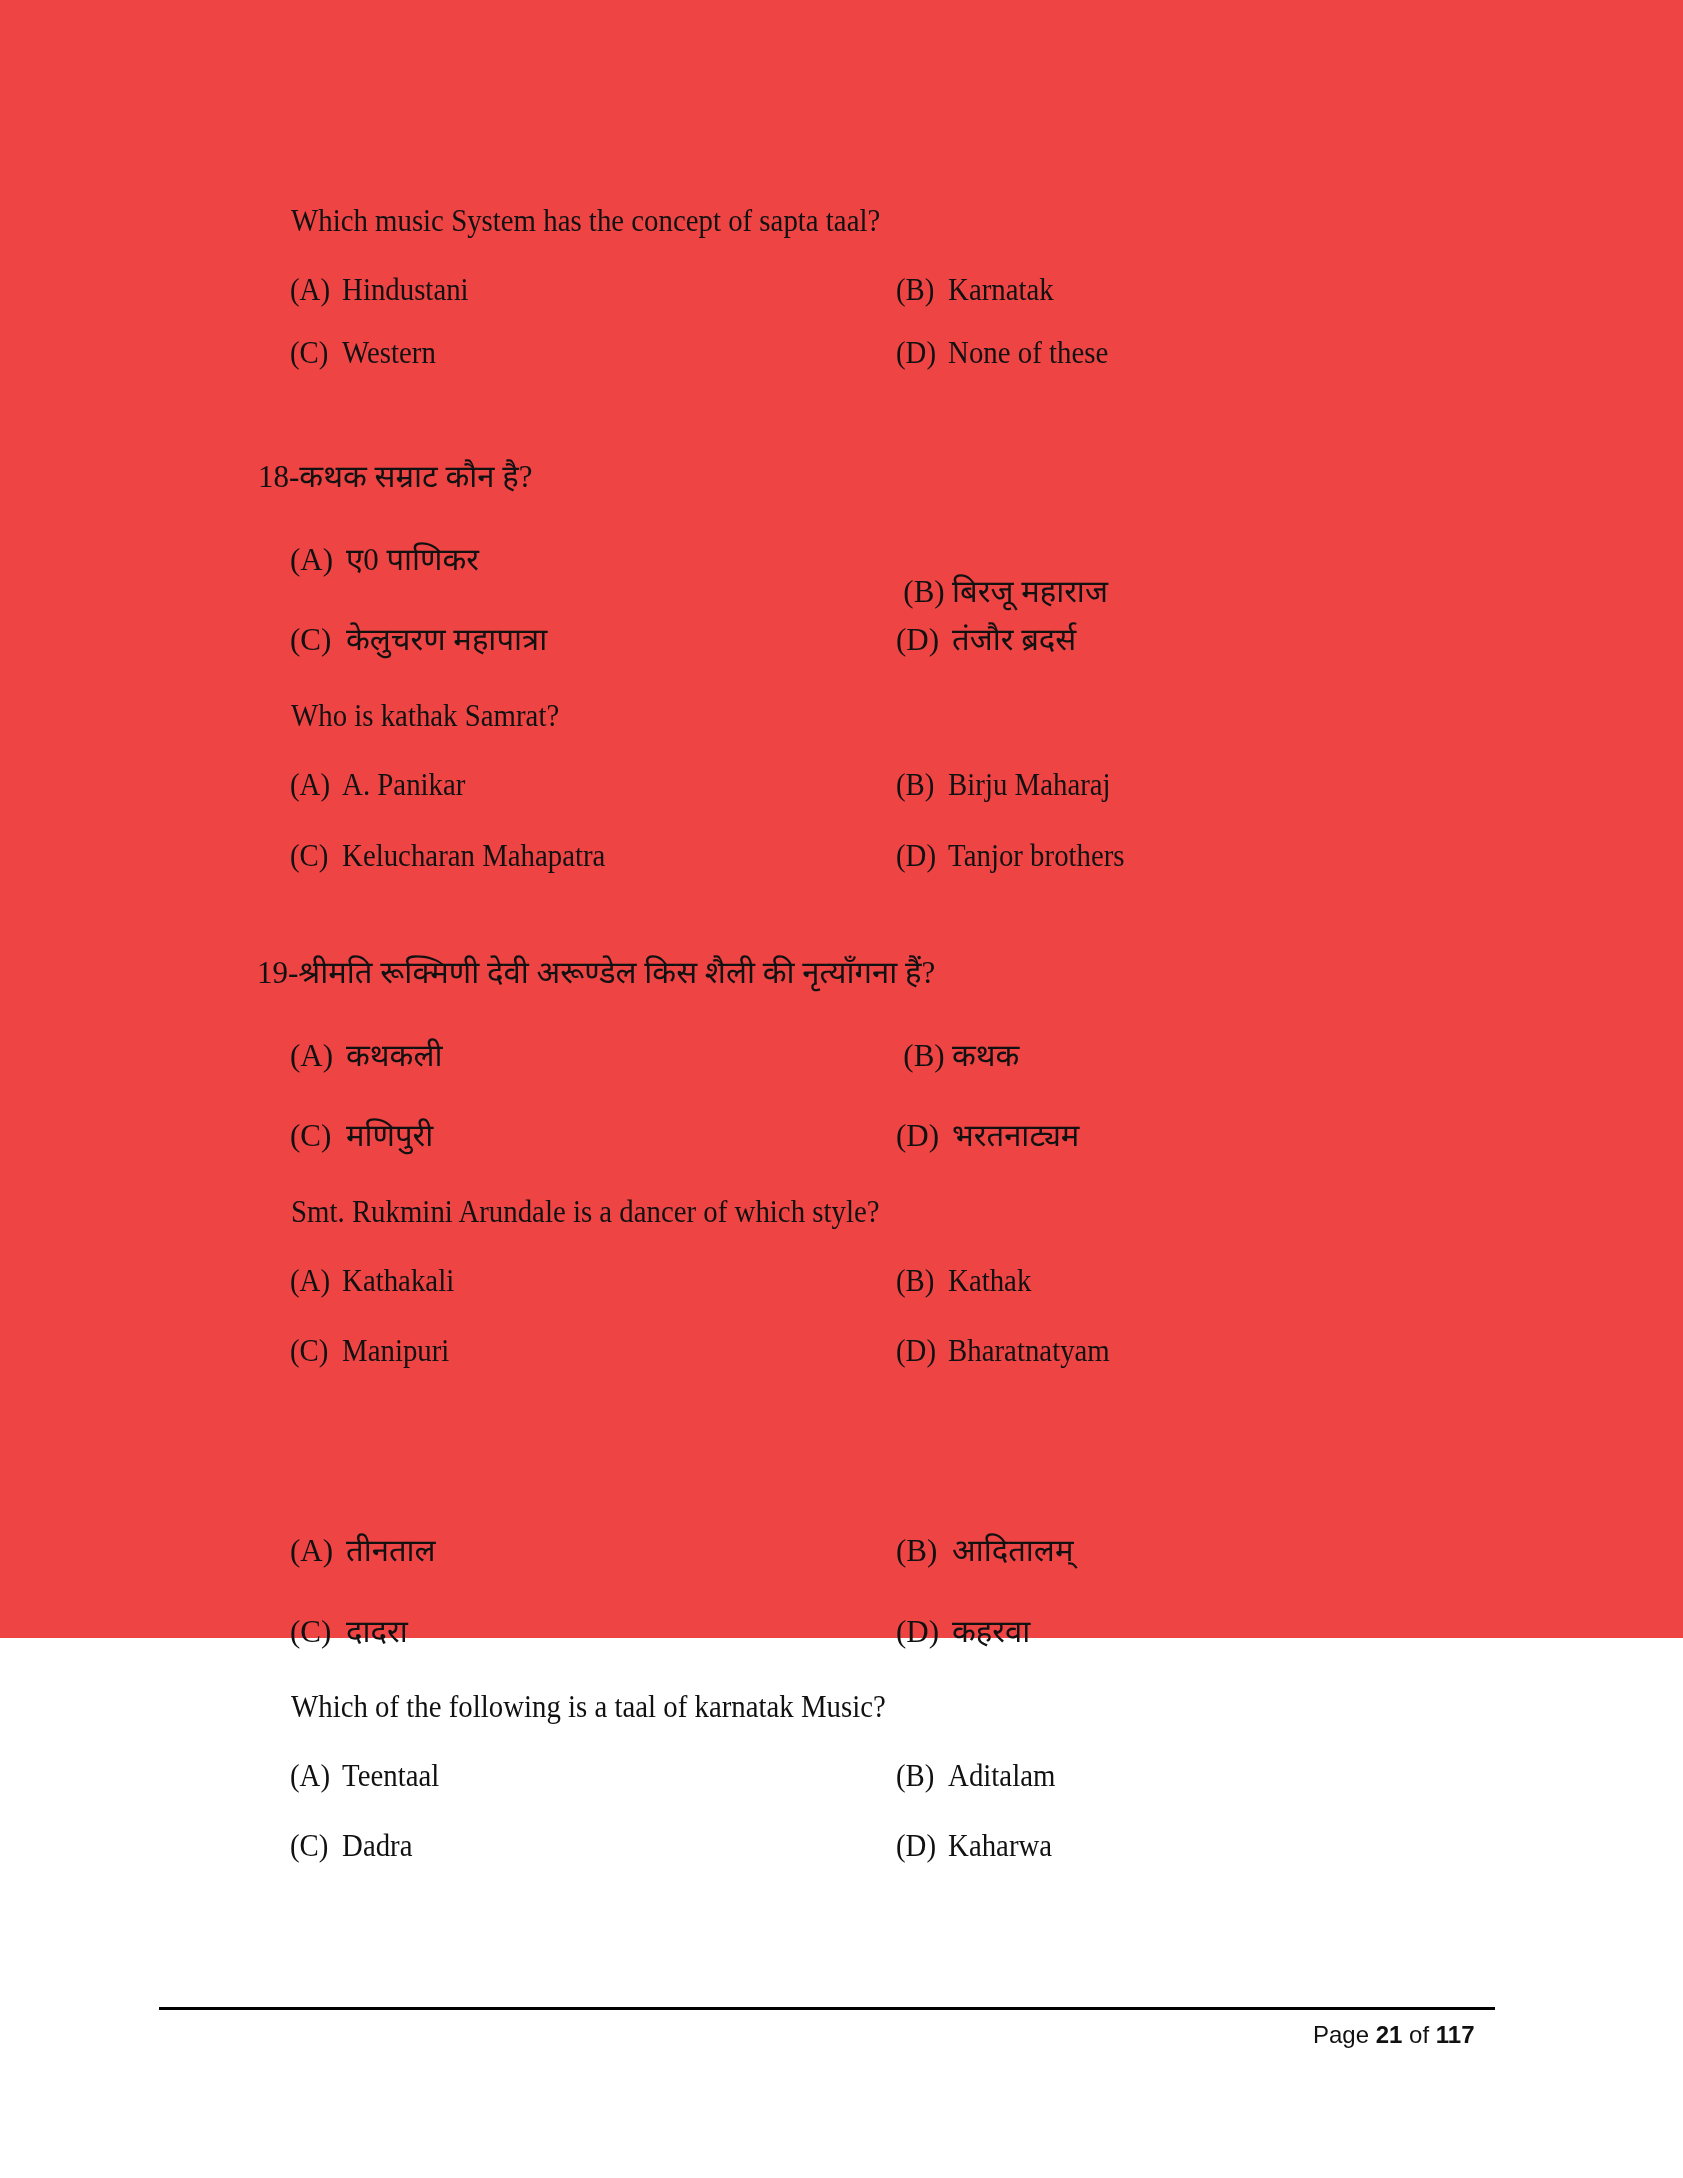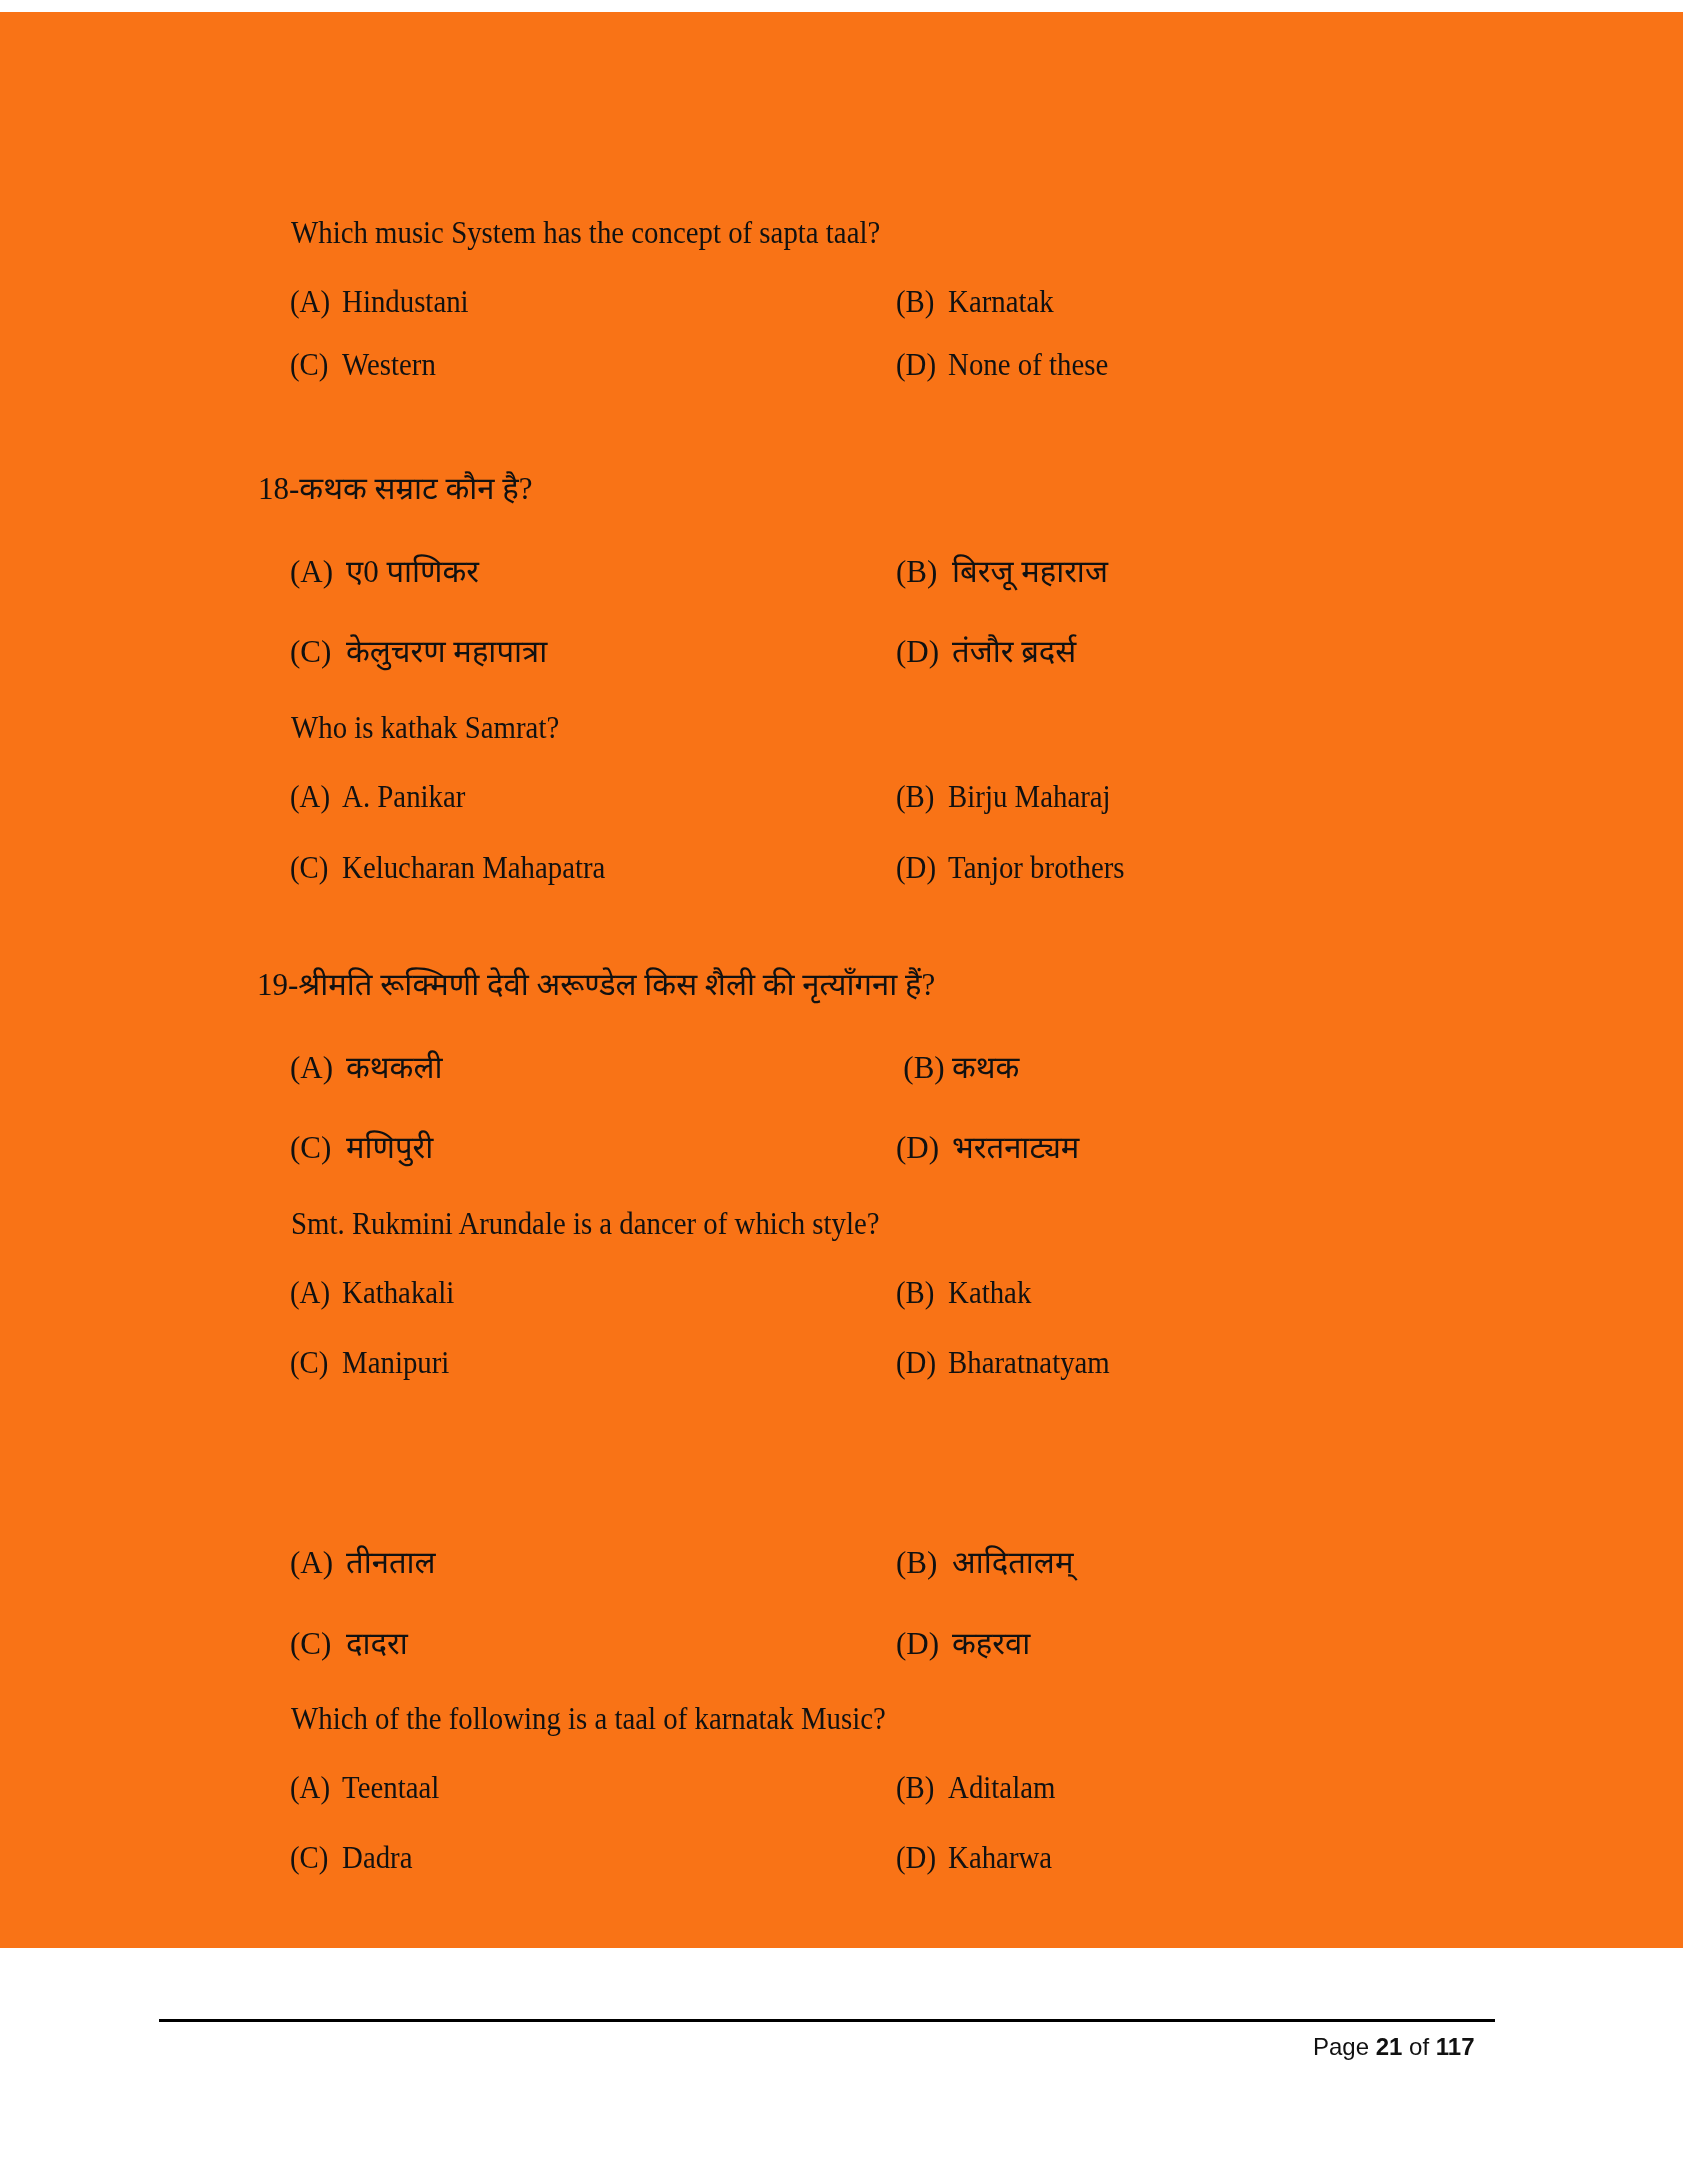--- a/index.html
+++ b/index.html
@@ -1,17 +1,17 @@
 <!DOCTYPE html>
 <html><head>
 <meta charset="utf-8">
 <style>
   html, body { margin: 0; padding: 0; background: #ffffff; }
   body { width: 1683px; height: 2178px; position: relative; overflow: hidden; }
-  .page { position: absolute; left: 0; top: 0; width: 1683px; height: 1936px; background: #f97316; margin-top: 12px; }
+  .page { position: absolute; left: 0; top: 0; width: 1683px; height: 1638px; background: #ef4444; }
   .ln {
     position: absolute;
     font-family: "Liberation Serif", "DejaVu Serif", serif;
     font-size: 31px;
     line-height: 40px;
     height: 40px;
     color: #111;
     white-space: nowrap;
     transform-origin: left center;
     transform: scaleX(0.93);
@@ -34,21 +34,21 @@
 <div class="page">
 
   <div class="ln" style="left:291px; top:201px;">Which music System has the concept of sapta taal?</div>
   <div class="ln opt" style="left:290px; top:270px;"><span class="lab">(A)</span><span>Hindustani</span></div>
   <div class="ln opt" style="left:896px; top:270px;"><span class="lab">(B)</span><span>Karnatak</span></div>
   <div class="ln opt" style="left:290px; top:333px;"><span class="lab">(C)</span><span>Western</span></div>
   <div class="ln opt" style="left:896px; top:333px;"><span class="lab">(D)</span><span>None of these</span></div>
 
   <div class="ln hi" style="left:258px; top:457px;">18-कथक सम्राट कौन है?</div>
   <div class="ln opt hi" style="left:290px; top:540px;"><span class="lab">(A)</span><span>ए0 पाणिकर</span></div>
-  <div class="ln opt hi" style="left:896px; top:540px;"><span class="lab">(B)</span><span>बिरजू महाराज</span></div>
+  <div class="ln opt hi" style="left:896px; top:572px;text-align:center;"><span class="lab">(B)</span><span>बिरजू महाराज</span></div>
   <div class="ln opt hi" style="left:290px; top:620px;"><span class="lab">(C)</span><span>केलुचरण महापात्रा</span></div>
   <div class="ln opt hi" style="left:896px; top:620px;"><span class="lab">(D)</span><span>तंजौर ब्रदर्स</span></div>
 
   <div class="ln" style="left:291px; top:696px;">Who is kathak Samrat?</div>
   <div class="ln opt" style="left:290px; top:765px;"><span class="lab">(A)</span><span>A. Panikar</span></div>
   <div class="ln opt" style="left:896px; top:765px;"><span class="lab">(B)</span><span>Birju Maharaj</span></div>
   <div class="ln opt" style="left:290px; top:836px;"><span class="lab">(C)</span><span>Kelucharan Mahapatra</span></div>
   <div class="ln opt" style="left:896px; top:836px;"><span class="lab">(D)</span><span>Tanjor brothers</span></div>
 
   <div class="ln hi" style="left:257px; top:953px;">19-श्रीमति रूक्मिणी देवी अरूण्डेल किस शैली की नृत्याँगना हैं?</div>

